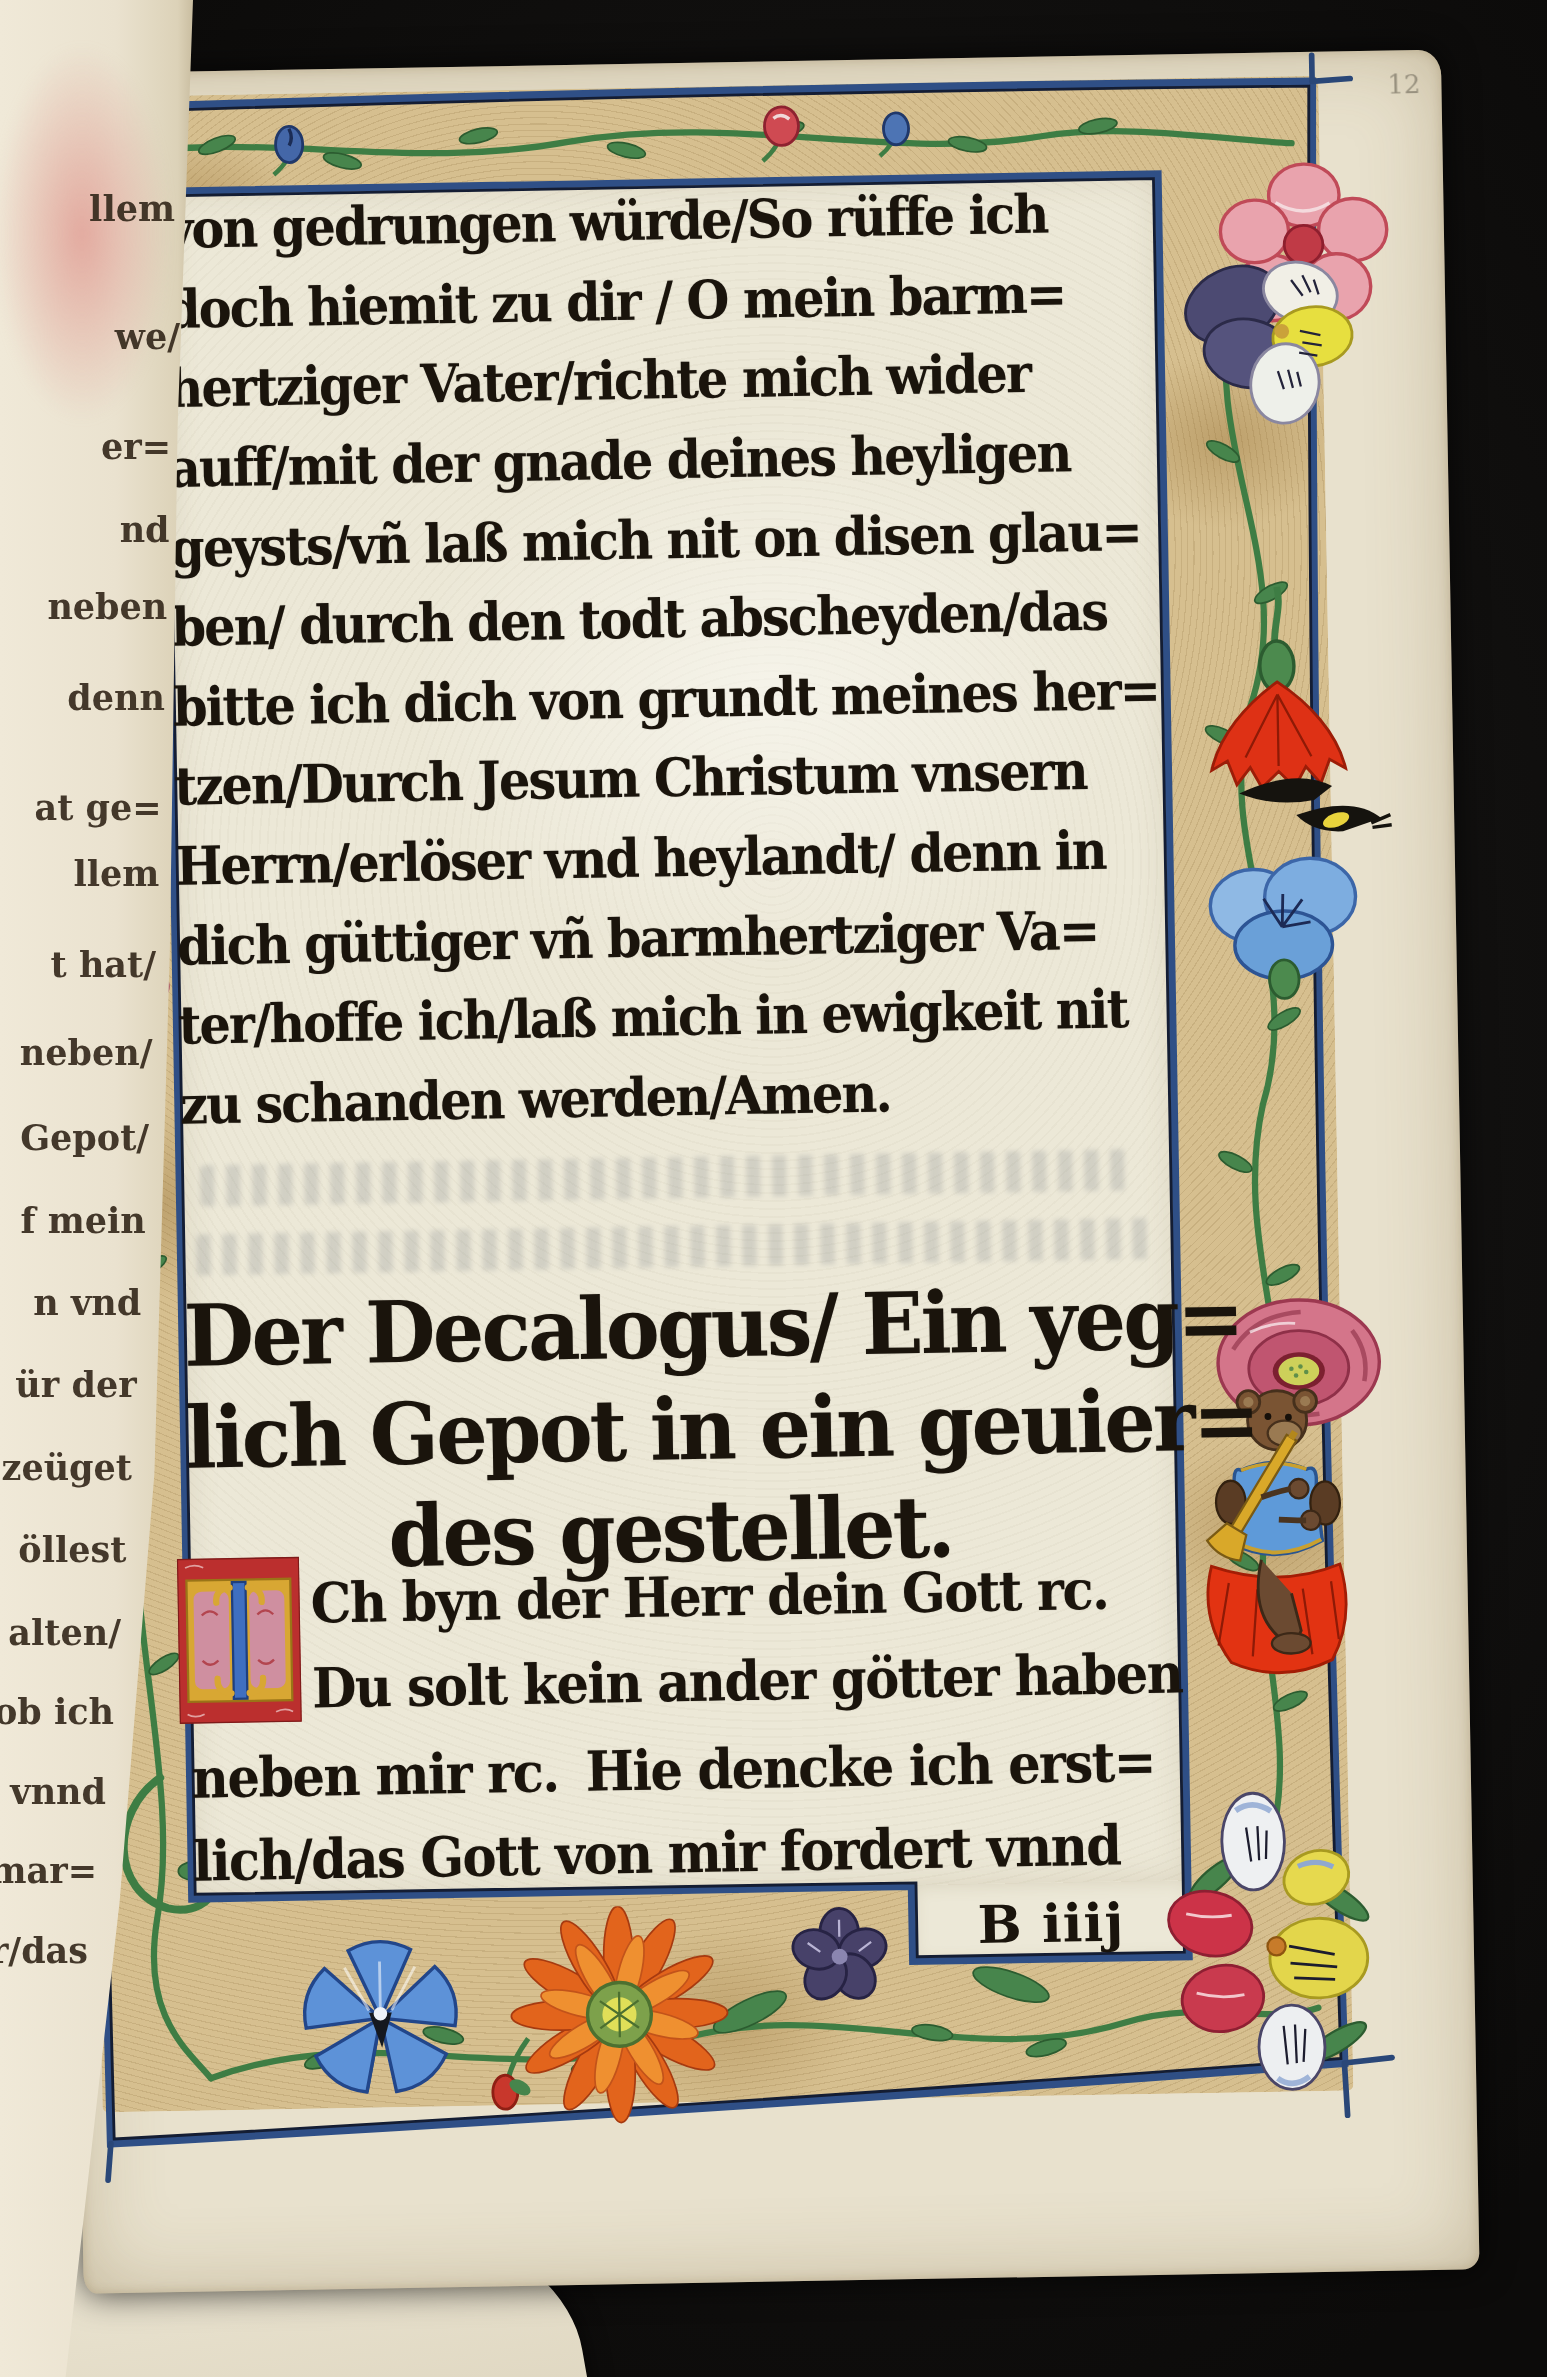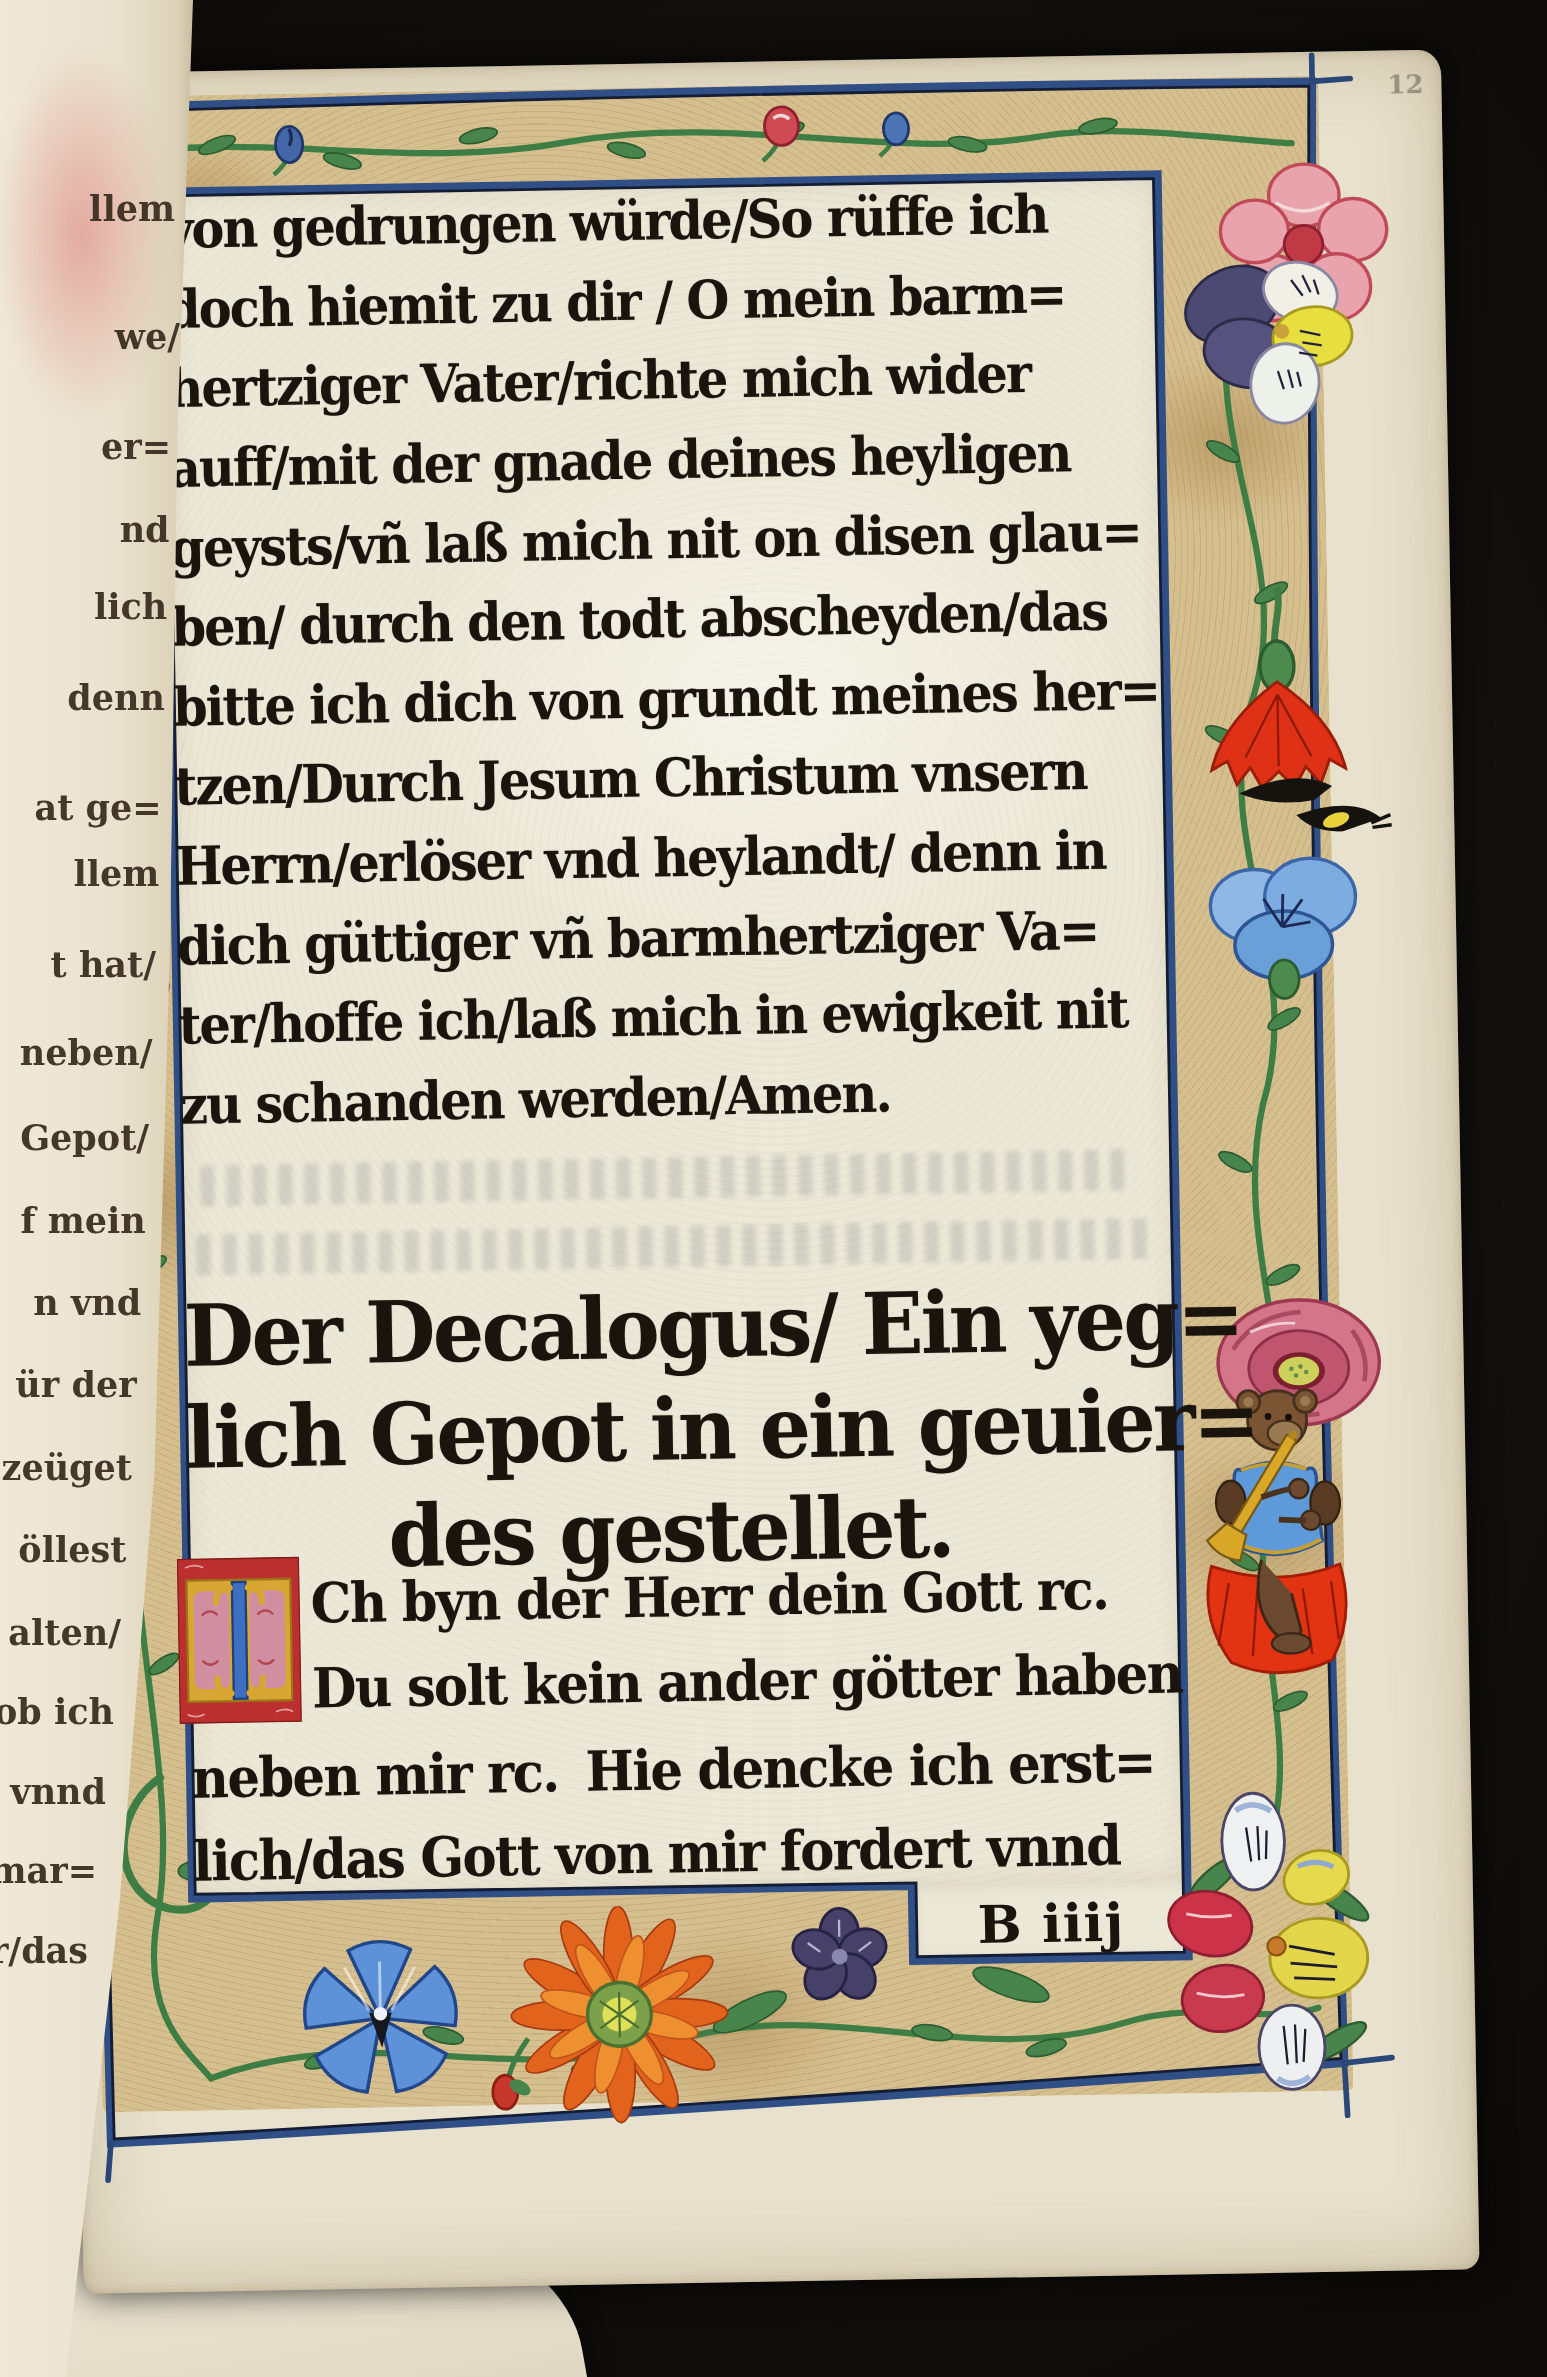--- a/index.html
+++ b/index.html
@@ -41,21 +41,21 @@
   .body-line{left:117px;font-size:53px;letter-spacing:-2px;transform:scaleX(.93);}
   .head-line{left:117px;font-size:85px;letter-spacing:-2.8px;transform:scaleX(.95);}
   .cmd-indent{left:239px;font-size:55px;letter-spacing:-1.7px;transform:scaleX(.93);}
   .cmd-full{left:117px;font-size:55px;letter-spacing:-1.7px;transform:scaleX(.93);}
   .cmd-split{position:absolute;left:117px;width:995px;display:flex;justify-content:space-between;z-index:6;}
   .cmd-split span{color:#1a140c;font-weight:700;font-size:55px;letter-spacing:-1.7px;white-space:pre;
        text-shadow:0 0 1.1px rgba(26,20,12,.32);transform:scaleX(.93);transform-origin:left top;}
   .signature{position:absolute;left:835px;top:1836px;width:277px;text-align:center;z-index:6;
        color:#1a140c;font-weight:700;font-size:52px;letter-spacing:1.1px;}
   .pageno{position:absolute;left:1342px;top:19.3px;font-size:26px;color:#98917f;z-index:6;
-       filter:blur(0.7px);font-weight:700;}
+       filter:blur(0.7px);font-weight:400;}
   .ghost{position:absolute;z-index:5;height:41px;border-radius:4.5px;opacity:.30;filter:blur(2.8px);
        background:repeating-linear-gradient(90deg, rgba(76,86,102,.55) 0 13.6px, transparent 13.6px 26px);}
   
   .strip{position:absolute;left:0;top:0;width:193px;height:2377px;z-index:4;
      background:linear-gradient(90deg,#f0e9d8 0%,#eae2cf 60%,#dcd2b8 92%,#c9bda0 100%);
      clip-path:polygon(0 0,100% 0,92% 18%,88% 40%,80% 62%,62% 80%,34% 100%,0 100%);
      box-shadow:8px 0 20.5px rgba(0,0,0,.55);}
   .pinkblob{position:absolute;left:-40px;top:-28px;width:244px;height:523px;filter:blur(5.7px);
      background:radial-gradient(closest-side, rgba(226,166,156,.95), rgba(226,166,156,0) 72%);}
   .frag{position:absolute;width:148px;text-align:right;font-size:35px;font-weight:700;
@@ -402,21 +402,21 @@
     <div class="signature">B iiij</div>
     <div class="pageno">12</div>
   </div>
 
   <div class="strip">
     <div class="pinkblob"></div>
     <div class="frag" style="top:188px;left:27px">llem</div>
     <div class="frag" style="top:316px;left:32px">we/</div>
     <div class="frag" style="top:426px;left:23px">er=</div>
     <div class="frag" style="top:509px;left:21.6px">nd</div>
-    <div class="frag" style="top:586px;left:19.3px">lich</div>
+    <div class="frag" style="top:586px;left:19.3px">neben</div>
     <div class="frag" style="top:677px;left:17px">denn</div>
     <div class="frag" style="top:787px;left:13.6px">at ge=</div>
     <div class="frag" style="top:853px;left:11.4px">llem</div>
     <div class="frag" style="top:944px;left:8px">t hat/</div>
     <div class="frag" style="top:1032px;left:4.5px">neben/</div>
     <div class="frag" style="top:1117px;left:1.1px">Gepot/</div>
     <div class="frag" style="top:1200px;left:-2.3px">f mein</div>
     <div class="frag" style="top:1282px;left:-6.8px">n vnd</div>
     <div class="frag" style="top:1364px;left:-11.4px">ür der</div>
     <div class="frag" style="top:1447px;left:-16px">zeüget</div>

